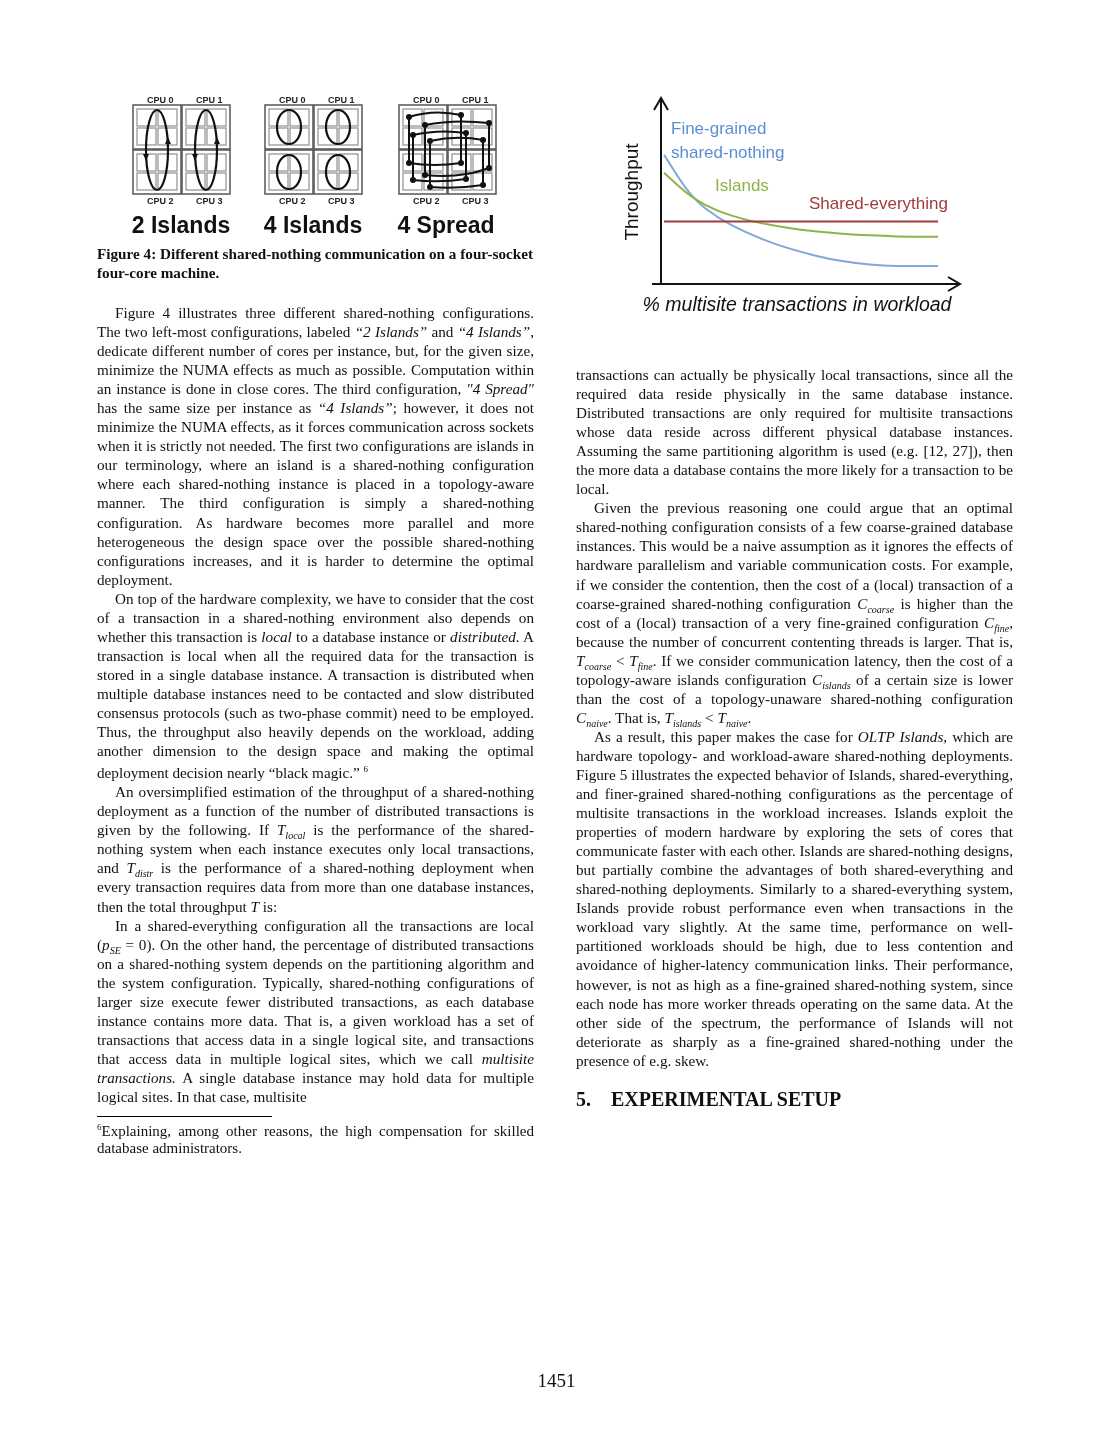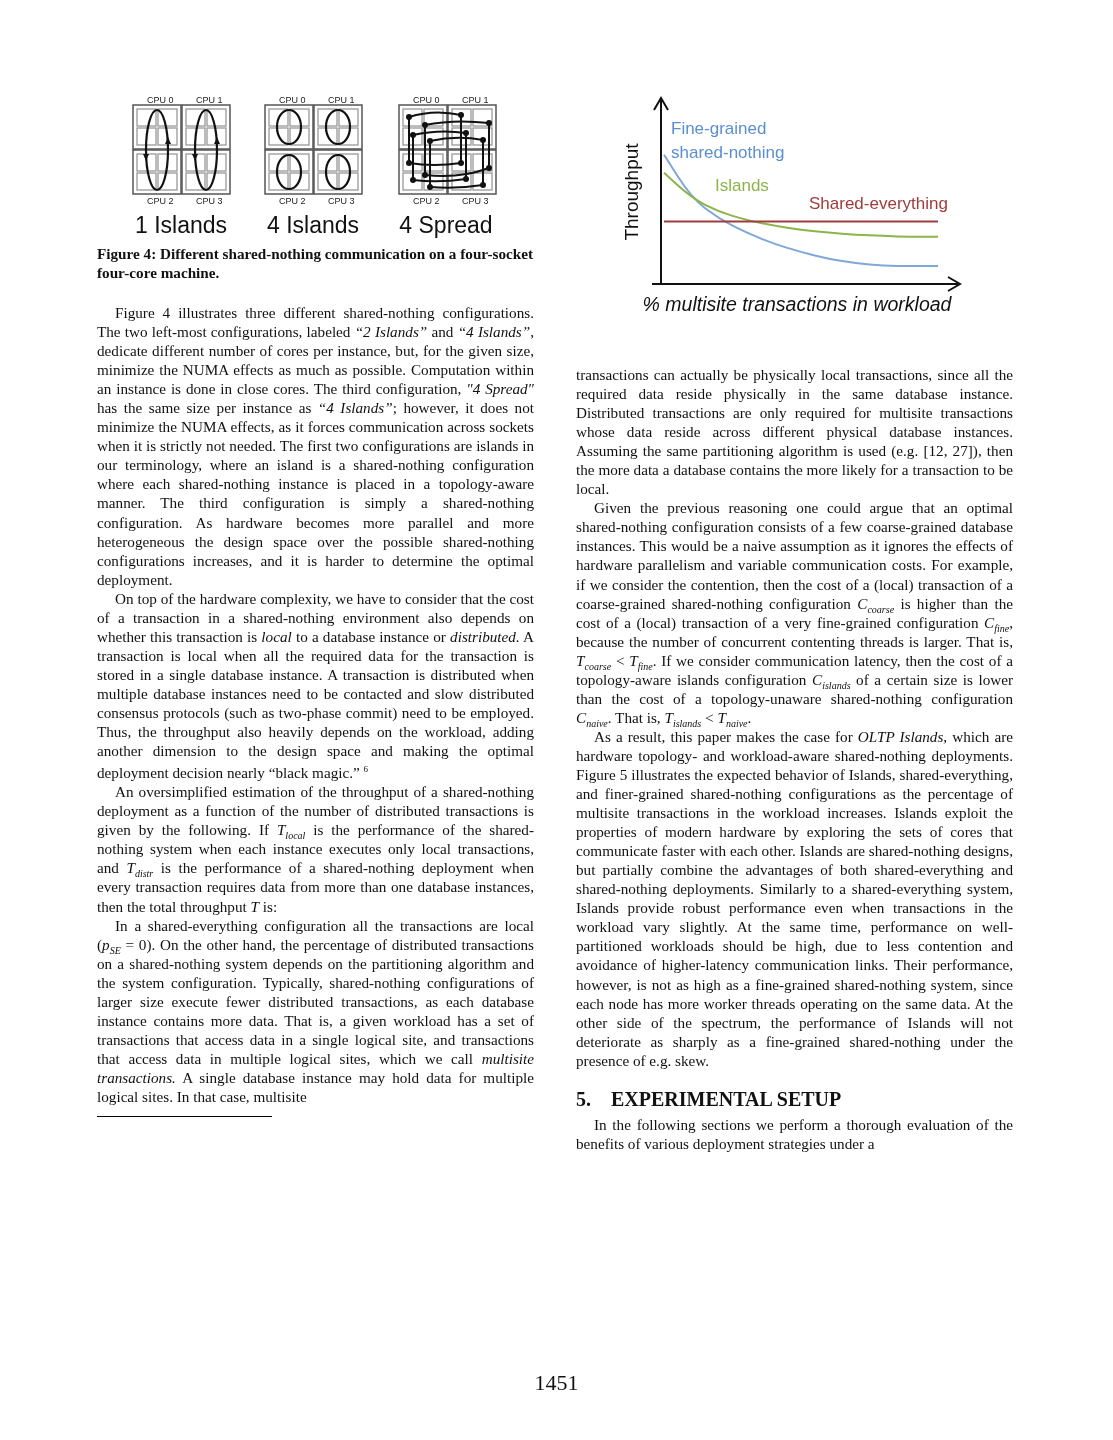--- a/index.html
+++ b/index.html
@@ -3,32 +3,32 @@
 <meta charset="utf-8">
 <style>
   html, body { margin:0; padding:0; background:#fff; }
   body { width:1113px; height:1440px; position:relative; overflow:hidden; font-family:"Liberation Serif","DejaVu Serif",serif; color:#111; }
   .col { position:absolute; width:437px; font-size:15.2px; line-height:19.05px; text-align:justify; }
   .col p { margin:0; text-indent:18px; }
   .col p.noind { text-indent:0; }
   .left { left:97px; }
   .right { left:576px; }
   .caption { font-weight:bold; font-size:15.2px; line-height:19px; text-align:left; }
-  .fig4 { position:absolute; left:128px; top:92px; width:380px; height:150px; }
+  .fig4 { position:absolute; left:128px; top:92px; width:380px; height:150px;font-weight:bold; }
   .fig4 .lbl { position:absolute; top:120px; font-family:"Liberation Sans","DejaVu Sans",sans-serif; font-size:23px; width:140px; text-align:center; }
   .cpu { position:absolute; font-family:"Liberation Sans","DejaVu Sans",sans-serif; font-size:9px; color:#222; }
   .fig5 { position:absolute; left:612px; top:92px; width:370px; height:255px; }
   .fig5 text { font-family:"Liberation Sans","DejaVu Sans",sans-serif; }
   .eq { text-align:center; text-indent:0 !important; margin:12px 0 10px 0 !important; font-style:italic; }
   sub { font-size:10px; font-style:italic; line-height:0; }
   .it { font-style:italic; }
   .fnrule { width:175px; border-top:1px solid #000; margin-top:10px; margin-bottom:2px; }
   .fn { font-size:15px; line-height:17px; text-indent:0 !important; }
   .section { font-size:20px; font-weight:bold; margin:20px 0 6px 0; text-indent:0 !important; text-align:left; }
-  .pagenum { position:absolute; top:1370px; left:0; width:1113px; text-align:center; font-size:22px; }
+  .pagenum { position:absolute; top:1370px; left:0; width:1113px; text-align:center; font-size:19px; }
 </style>
 </head>
 <body>
 
 <div class="fig4">
   <svg width="380" height="110" style="position:absolute;left:0;top:0">
     <defs>
       <g id="sock">
         <rect x="0" y="0" width="48" height="44" fill="#fff" stroke="#555" stroke-width="1.5"></rect>
         <rect x="4" y="4" width="19" height="17" fill="none" stroke="#999" stroke-width="1.3"></rect>
@@ -102,21 +102,21 @@
   <span class="cpu" style="left:19px;top:104px">CPU 2</span>
   <span class="cpu" style="left:68px;top:104px">CPU 3</span>
   <span class="cpu" style="left:151px;top:3px">CPU 0</span>
   <span class="cpu" style="left:200px;top:3px">CPU 1</span>
   <span class="cpu" style="left:151px;top:104px">CPU 2</span>
   <span class="cpu" style="left:200px;top:104px">CPU 3</span>
   <span class="cpu" style="left:285px;top:3px">CPU 0</span>
   <span class="cpu" style="left:334px;top:3px">CPU 1</span>
   <span class="cpu" style="left:285px;top:104px">CPU 2</span>
   <span class="cpu" style="left:334px;top:104px">CPU 3</span>
-  <span class="lbl" style="left:-17px">1 Islands</span>
+  <span class="lbl" style="left:-17px">2 Islands</span>
   <span class="lbl" style="left:115px">4 Islands</span>
   <span class="lbl" style="left:248px">4 Spread</span>
 </div>
 
 <div class="fig5">
   <svg id="chart" width="370" height="255">
     <line x1="49" y1="192" x2="49" y2="8" stroke="#111" stroke-width="2"></line>
     <path d="M42,18 L49,6 L56,18" fill="none" stroke="#111" stroke-width="2"></path>
     <line x1="40" y1="192" x2="346" y2="192" stroke="#111" stroke-width="2"></line>
     <path d="M336,185 L348,192 L336,199" fill="none" stroke="#111" stroke-width="2"></path>
@@ -135,24 +135,24 @@
 </div>
 
 <div class="col left" style="top:244px">
   <div class="caption">Figure 4: Different shared-nothing communication on a four-socket four-core machine.</div>
   <div style="height:21px"></div>
   <p><span>Figure 4 illustrates three different shared-nothing configurations. The two left-most configurations, labeled</span> <span class="it">“2 Islands”</span> <span>and</span> <span class="it">“4 Islands”</span><span>, dedicate different number of cores per instance, but, for the given size, minimize the NUMA effects as much as possible. Computation within an instance is done in close cores. The third configuration,</span> <span class="it">"4 Spread"</span> <span>has the same size per instance as</span> <span class="it">“4 Islands”</span><span>; however, it does not minimize the NUMA effects, as it forces communication across sockets when it is strictly not needed. The first two configurations are islands in our terminology, where an island is a shared-nothing configuration where each shared-nothing instance is placed in a topology-aware manner. The third configuration is simply a shared-nothing configuration. As hardware becomes more parallel and more heterogeneous the design space over the possible shared-nothing configurations increases, and it is harder to determine the optimal deployment.</span></p>
   <p><span>On top of the hardware complexity, we have to consider that the cost of a transaction in a shared-nothing environment also depends on whether this transaction is</span> <span class="it">local</span> <span>to a database instance or</span> <span class="it">distributed.</span> <span>A transaction is local when all the required data for the transaction is stored in a single database instance. A transaction is distributed when multiple database instances need to be contacted and slow distributed consensus protocols (such as two-phase commit) need to be employed. Thus, the throughput also heavily depends on the workload, adding another dimension to the design space and making the optimal deployment decision nearly “black magic.”</span> <sup style="font-size:9px">6</sup></p>
   <p><span>An oversimplified estimation of the throughput of a shared-nothing deployment as a function of the number of distributed transactions is given by the following. If</span> <span class="it">T</span><sub>local</sub> <span>is the performance of the shared-nothing system when each instance executes only local transactions, and</span> <span class="it">T</span><sub>distr</sub> <span>is the performance of a shared-nothing deployment when every transaction requires data from more than one database instances, then the total throughput</span> <span class="it">T</span> <span>is:</span></p>
   <p><span>In a shared-everything configuration all the transactions are local (</span><span class="it">p</span><sub>SE</sub> <span>= 0). On the other hand, the percentage of distributed transactions on a shared-nothing system depends on the partitioning algorithm and the system configuration. Typically, shared-nothing configurations of larger size execute fewer distributed transactions, as each database instance contains more data. That is, a given workload has a set of transactions that access data in a single logical site, and transactions that access data in multiple logical sites, which we call</span> <span class="it">multisite transactions.</span> <span>A single database instance may hold data for multiple logical sites. In that case, multisite</span></p>
   <div class="fnrule"></div>
+  <p class="fn"><sup style="font-size:9px">6</sup><span>Explaining, among other reasons, the high compensation for skilled database administrators.</span></p>
 </div>
 
 <div class="col right" style="top:344px">
   <div style="height:21px"></div>
   <p class="noind">transactions can actually be physically local transactions, since all the required data reside physically in the same database instance. Distributed transactions are only required for multisite transactions whose data reside across different physical database instances. Assuming the same partitioning algorithm is used (e.g. [12, 27]), then the more data a database contains the more likely for a transaction to be local.</p>
   <p><span>Given the previous reasoning one could argue that an optimal shared-nothing configuration consists of a few coarse-grained database instances. This would be a naive assumption as it ignores the effects of hardware parallelism and variable communication costs. For example, if we consider the contention, then the cost of a (local) transaction of a coarse-grained shared-nothing configuration</span> <span class="it">C</span><sub>coarse</sub> <span>is higher than the cost of a (local) transaction of a very fine-grained configuration</span> <span class="it">C</span><sub>fine</sub><span>, because the number of concurrent contenting threads is larger. That is,</span> <span class="it">T</span><sub>coarse</sub><span> &lt; </span><span class="it">T</span><sub>fine</sub><span>. If we consider communication latency, then the cost of a topology-aware islands configuration</span> <span class="it">C</span><sub>islands</sub> <span>of a certain size is lower than the cost of a topology-unaware shared-nothing configuration</span> <span class="it">C</span><sub>naive</sub><span>. That is,</span> <span class="it">T</span><sub>islands</sub><span> &lt; </span><span class="it">T</span><sub>naive</sub><span>.</span></p>
   <p><span>As a result, this paper makes the case for</span> <span class="it">OLTP Islands</span><span>, which are hardware topology- and workload-aware shared-nothing deployments. Figure 5 illustrates the expected behavior of Islands, shared-everything, and finer-grained shared-nothing configurations as the percentage of multisite transactions in the workload increases. Islands exploit the properties of modern hardware by exploring the sets of cores that communicate faster with each other. Islands are shared-nothing designs, but partially combine the advantages of both shared-everything and shared-nothing deployments. Similarly to a shared-everything system, Islands provide robust performance even when transactions in the workload vary slightly. At the same time, performance on well-partitioned workloads should be high, due to less contention and avoidance of higher-latency communication links. Their performance, however, is not as high as a fine-grained shared-nothing system, since each node has more worker threads operating on the same data. At the other side of the spectrum, the performance of Islands will not deteriorate as sharply as a fine-grained shared-nothing under the presence of e.g. skew.</span></p>
   <div class="section" style="white-space:pre">5.    EXPERIMENTAL SETUP</div>
-  <p>In the following sections we perform a thorough evaluation of the benefits of various deployment strategies under a</p>
 </div>
 
 <div class="pagenum">1451</div>
 
 </body></html>

